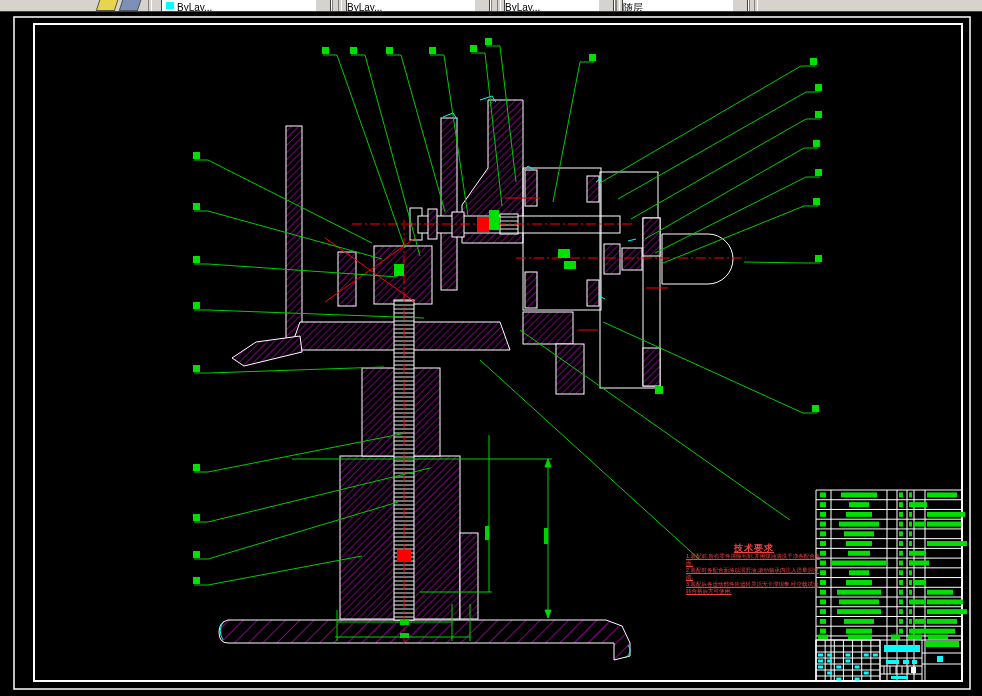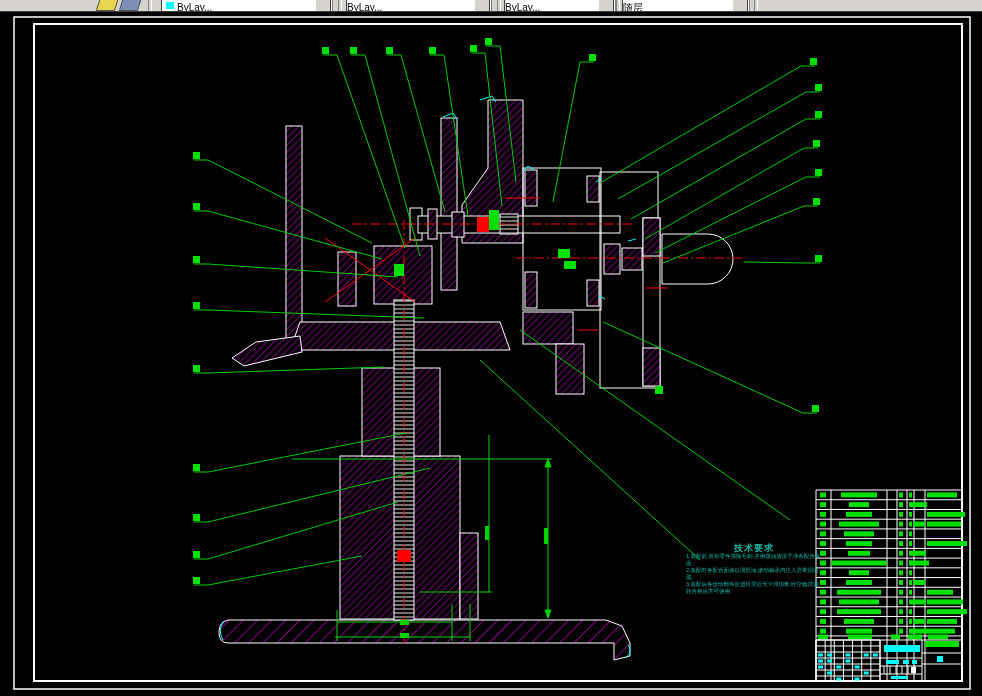--- a/index.html
+++ b/index.html
@@ -12,21 +12,21 @@
     border-top-color:#404040;border-left-color:#404040;display:flex;align-items:flex-end;
     font-size:10px;color:#000;white-space:nowrap;overflow:hidden;}
   .tb-combo .swatch{width:8px;height:7px;margin:0 3px 2px 4px;flex:0 0 auto;}
   .tb-combo .lbl{line-height:11px;transform:translateY(2px);font-family:"Liberation Sans",sans-serif;}
   .tb-sep{position:absolute;top:0;width:2px;height:11px;border-left:1px solid #808080;border-right:1px solid #fff;}
   .tb-drop{position:absolute;right:1px;top:2px;width:14px;height:13px;background:#d6d3ce;border:1px solid #fff;
     border-right-color:#404040;border-bottom-color:#404040;}
   
   #cad{position:absolute;left:0;top:11px;}
   
-  #notes{position:absolute;left:686px;top:543px;width:136px;color:#14b8a6;}
+  #notes{position:absolute;left:686px;top:543px;width:136px;color:#ef4444;text-decoration:underline;}
   #notes .nt{font-size:9px;font-weight:bold;text-align:center;letter-spacing:1px;line-height:10px;}
   #notes .nl{font-size:5.5px;line-height:7px;letter-spacing:0;}
 </style>
 </head>
 <body>
 
 <div id="app">
 
   <div id="toolbar">
       <div style="position: absolute; left: 98px; top: -3px; width: 17px; height: 12px; background: rgb(232, 212, 77); transform: skewX(-18deg); border: 1px solid rgb(85, 85, 85);"></div>

